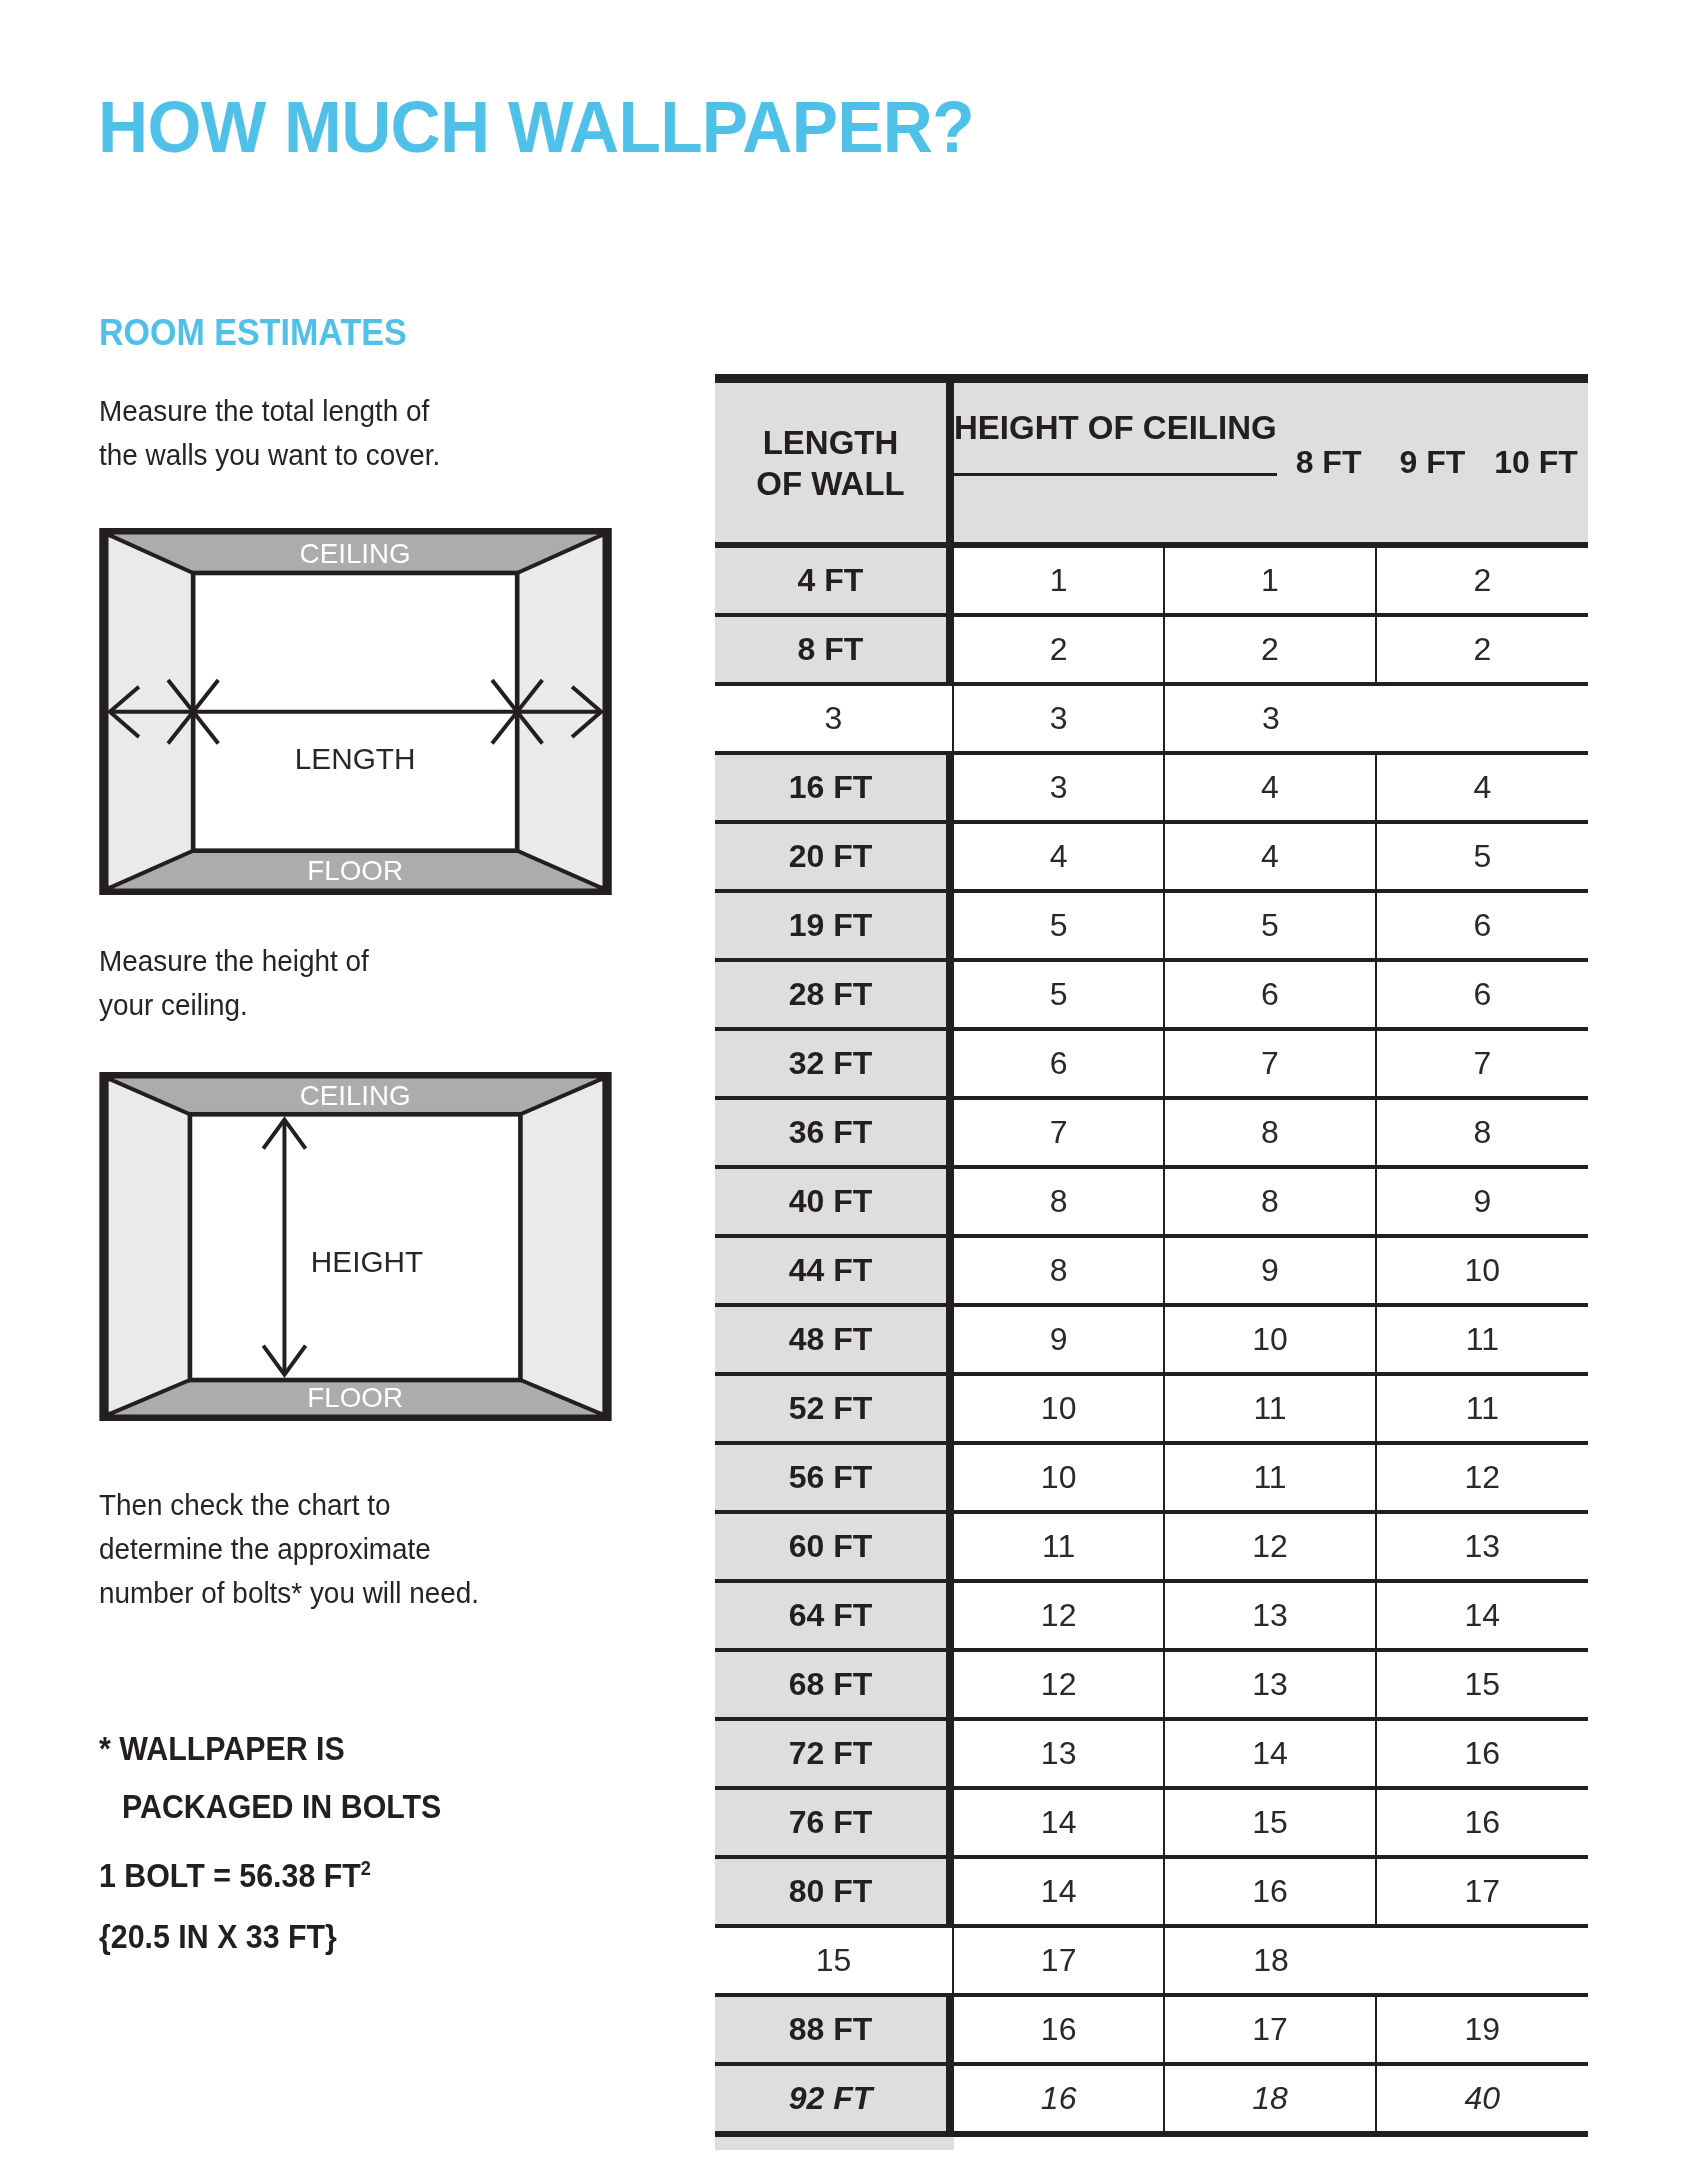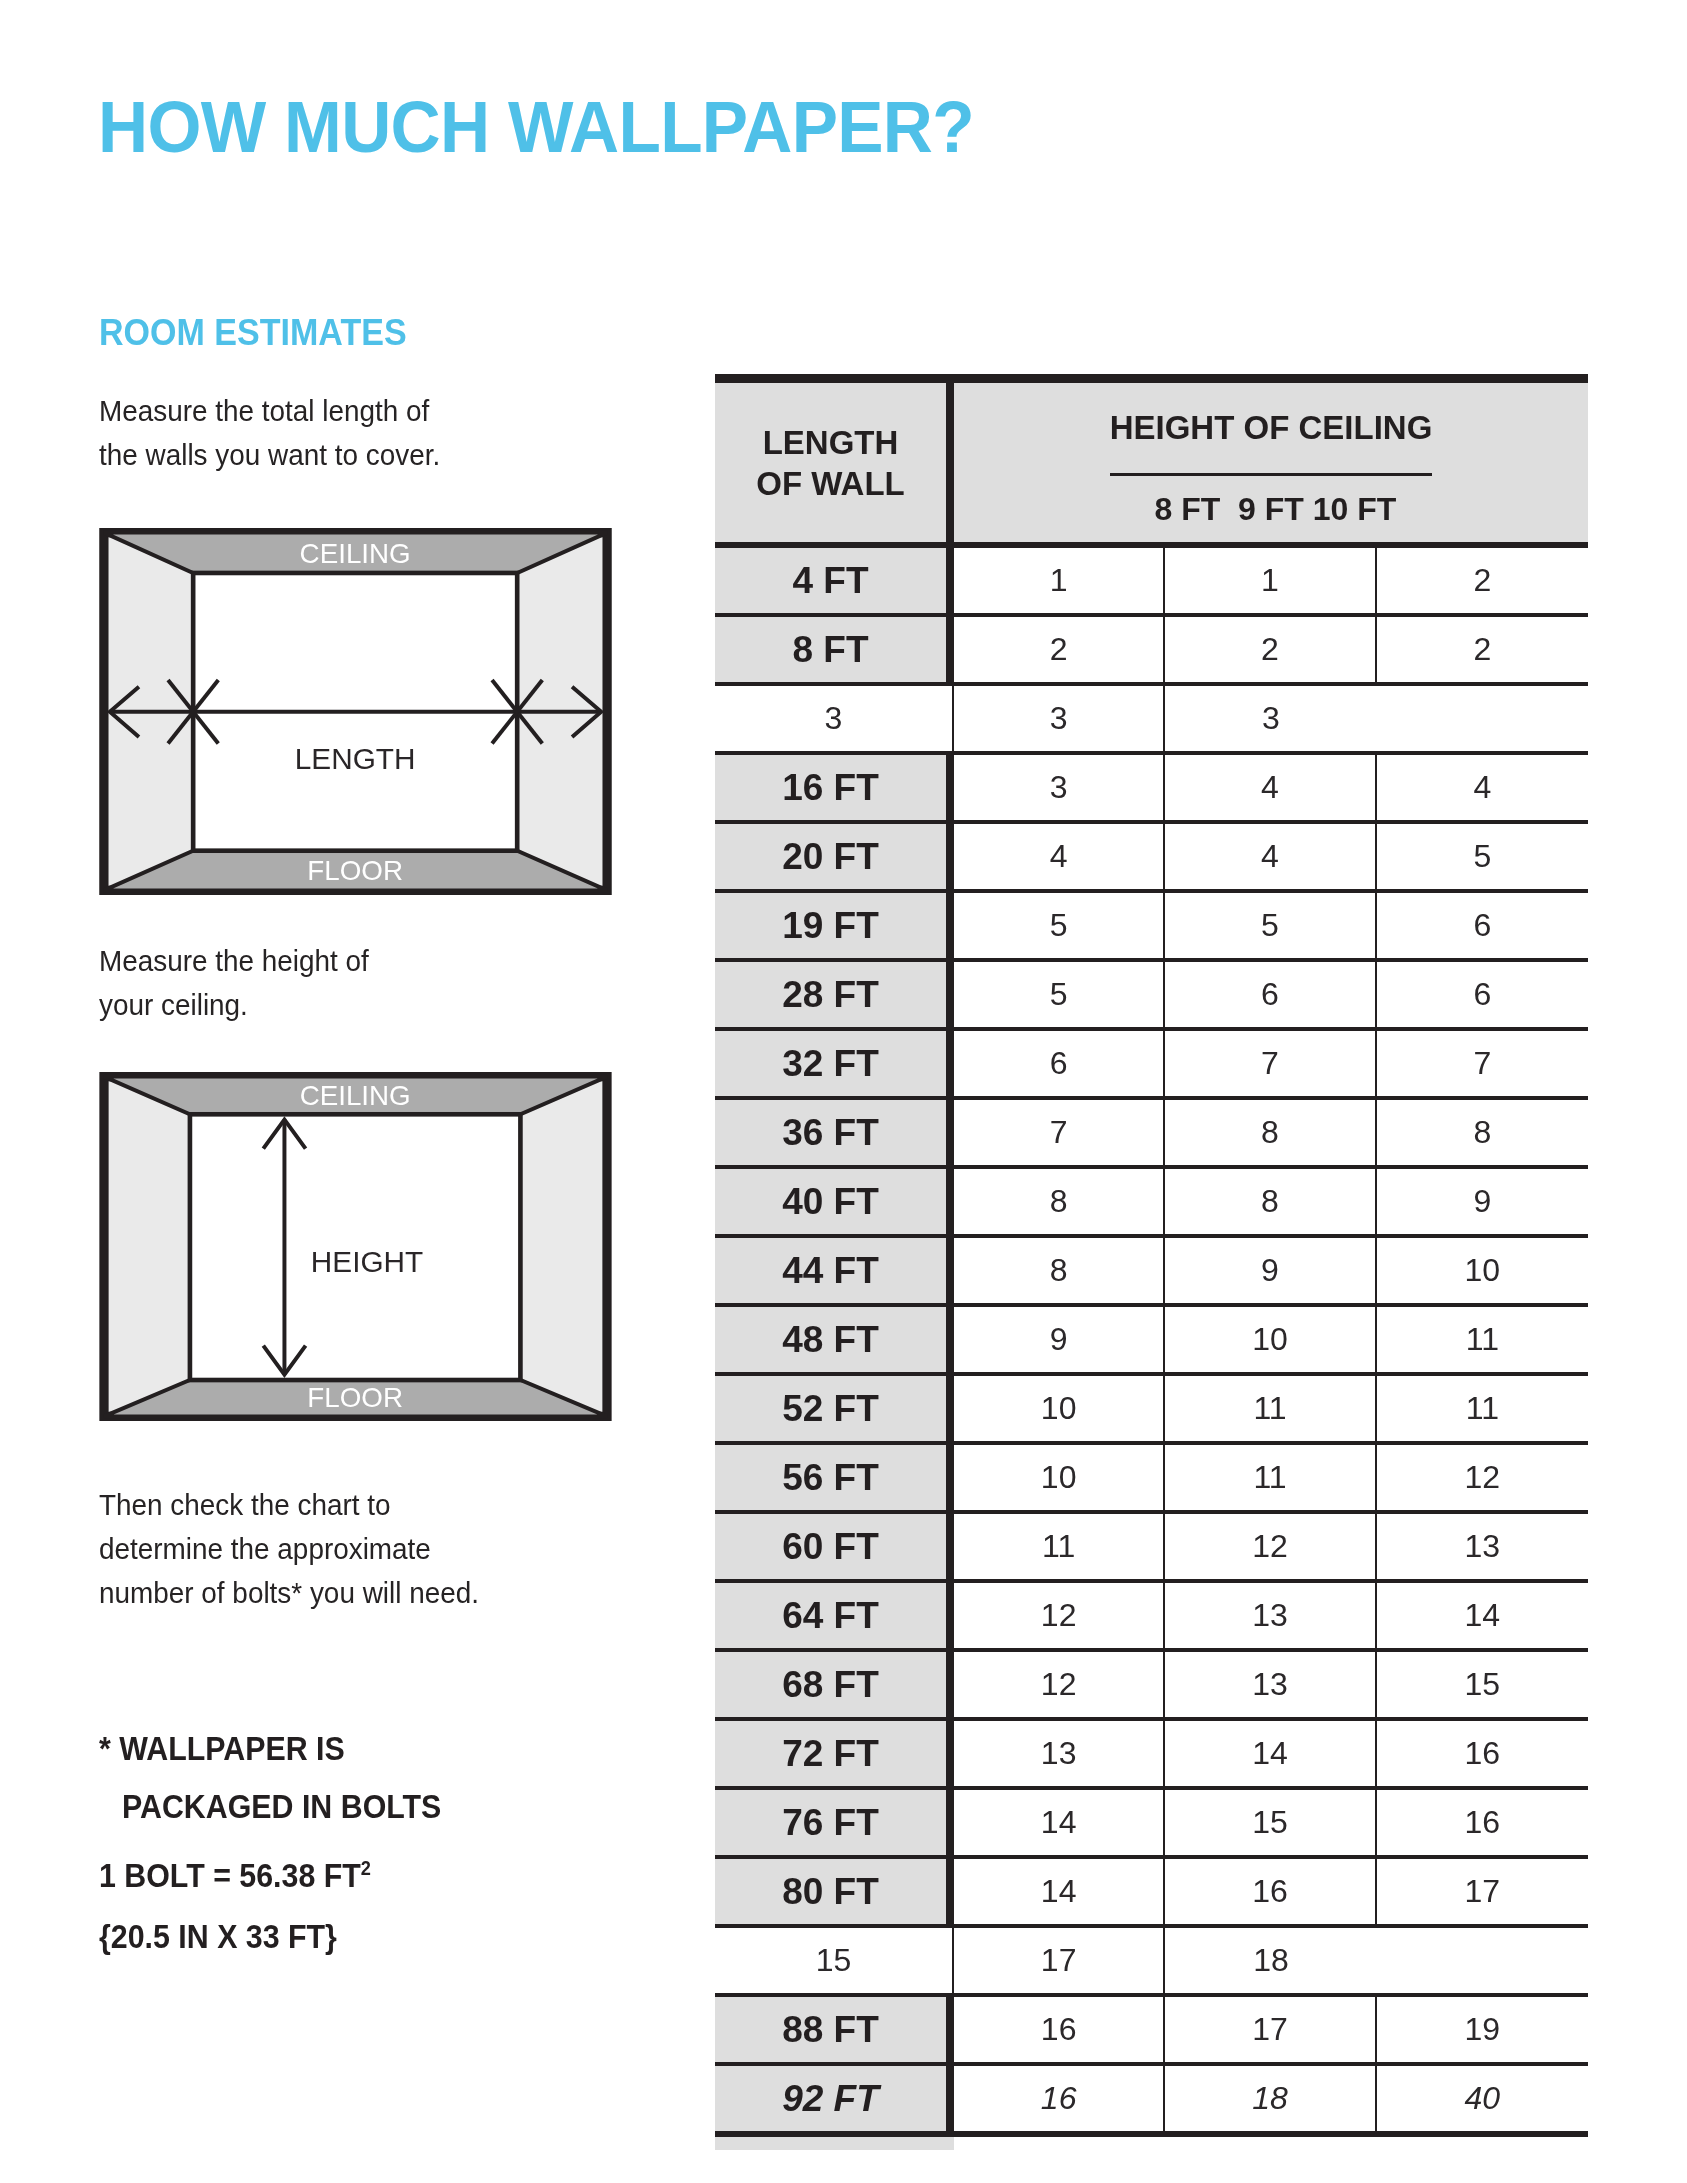--- a/index.html
+++ b/index.html
@@ -35,30 +35,30 @@
   .diagram2{top:1072px;}
   svg text{font-family:"Liberation Sans","DejaVu Sans",sans-serif;}
 
   
   .table-wrap{position:absolute;left:715px;top:374px;width:873px;}
   .topbar{height:9.3px;background:#231f20;}
   .thead{display:grid;grid-template-columns:239px 1fr;background:#dedede;
          border-bottom:6.6px solid #231f20;height:159px;box-sizing:content-box;}
   .corner{border-right:8px solid #231f20;display:flex;align-items:center;justify-content:center;
           text-align:center;font-size:33px;font-weight:bold;white-space:pre-line;line-height:41px;}
-  .ghead{display:flex;flex-direction:column;align-items:center;}
+  .ghead{display:flex;flex-direction:row;}
   .gh-label{height:93px;display:flex;align-items:center;justify-content:center;
             font-size:33px;font-weight:bold;border-bottom:3.3px solid #231f20;box-sizing:border-box;}
   .cols{flex:1;display:grid;grid-template-columns:repeat(3,1fr);}
   .cols div{display:flex;align-items:center;justify-content:center;font-size:32px;font-weight:bold;}
   .trow{display:grid;grid-template-columns:239px 1fr 1fr 1fr;height:65px;
         border-bottom:4.6px solid #231f20;box-sizing:content-box;}
   .trow:last-child{border-bottom:6.6px solid #231f20;font-style:italic;}
   .rlabel{background:#dedede;border-right:8px solid #231f20;display:flex;align-items:center;
-          justify-content:center;font-size:37px;font-weight:bold;box-sizing:border-box;}
+          justify-content:center;font-size:32px;font-weight:bold;box-sizing:border-box;}
   .rcell{display:flex;align-items:center;justify-content:center;font-size:32px;font-weight:normal;
          color:#2b282a;background:#ffffff;box-sizing:border-box;}
   .rcell.b1,.rcell.b2{border-right:2.6px solid #231f20;}
   .stub{width:239px;height:13.2px;background:#dedede;}
 </style>
 </head>
 <body>
 
 <div class="page">
 

